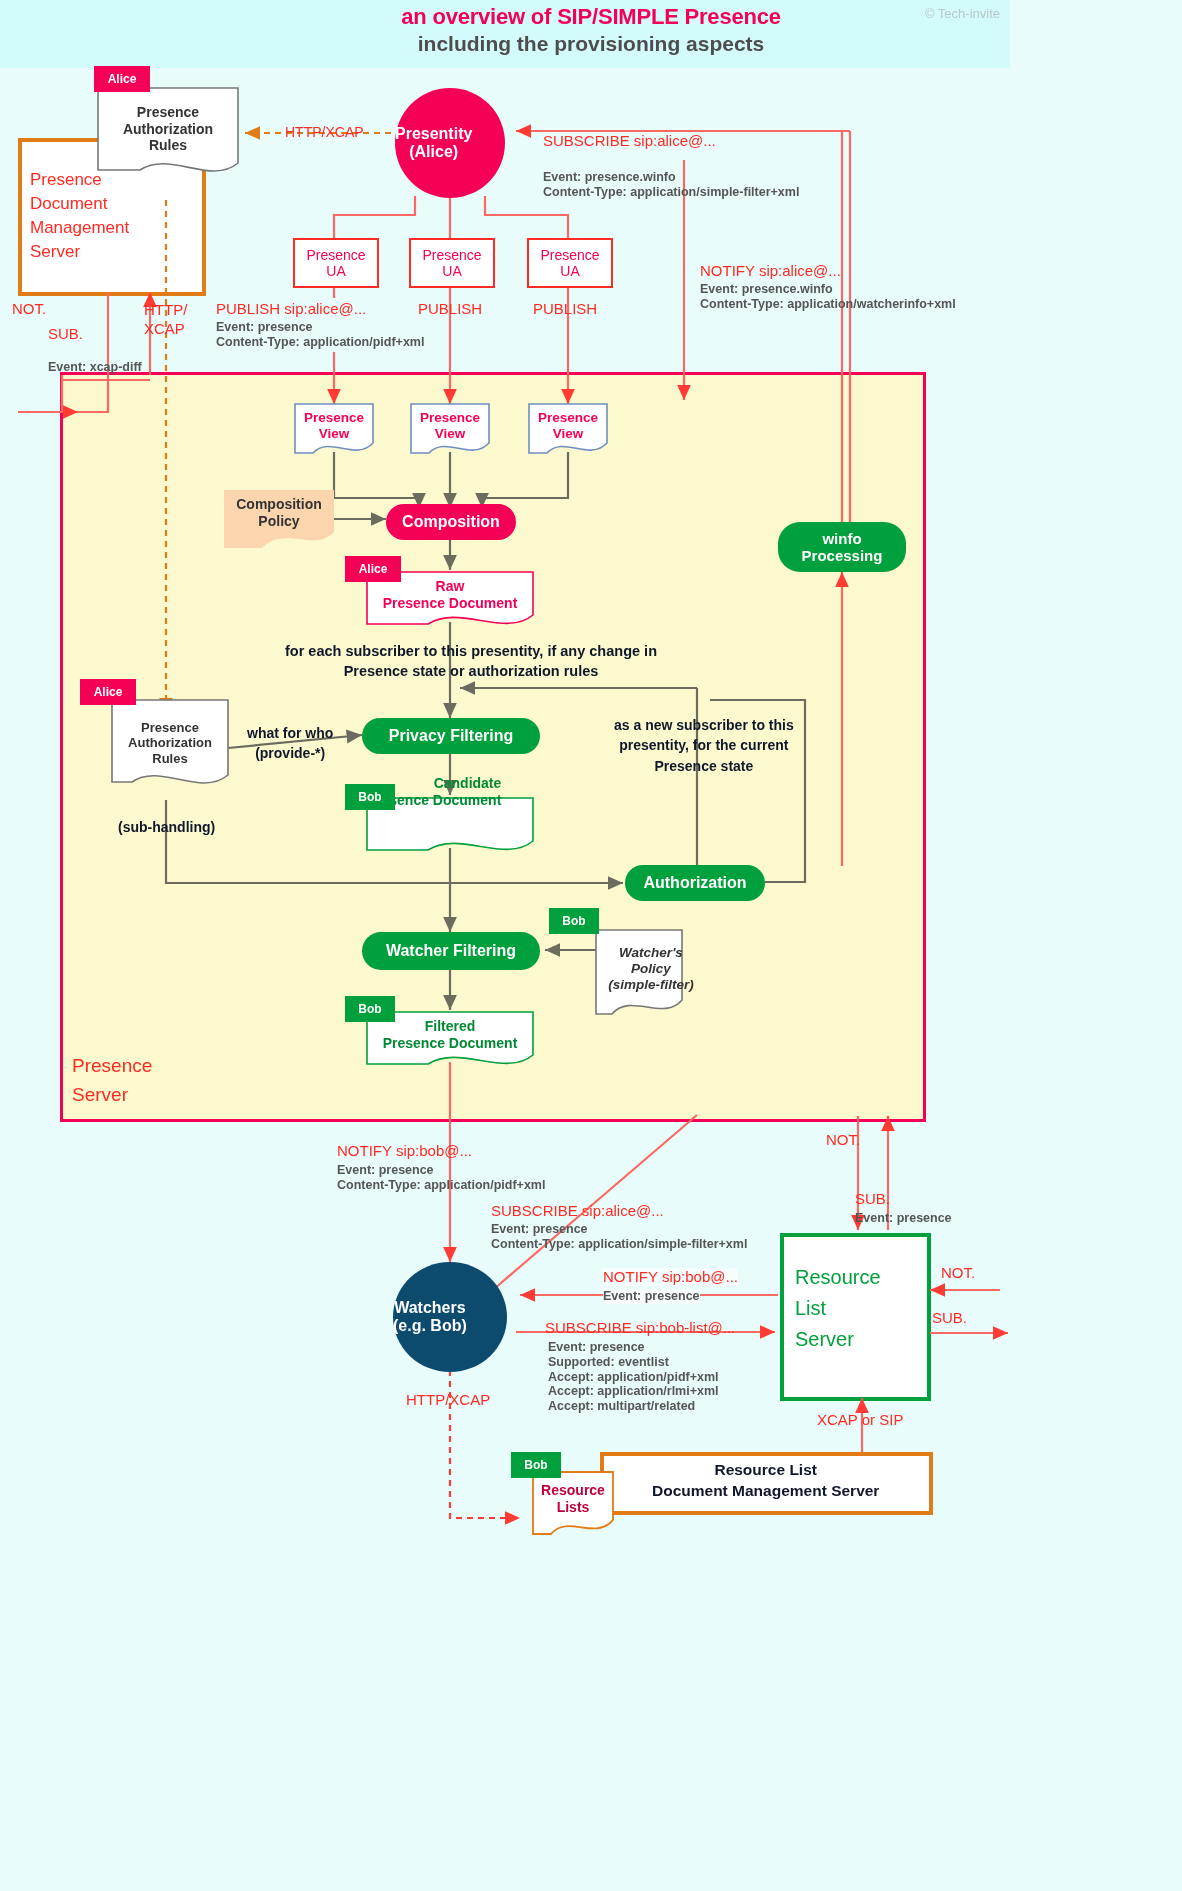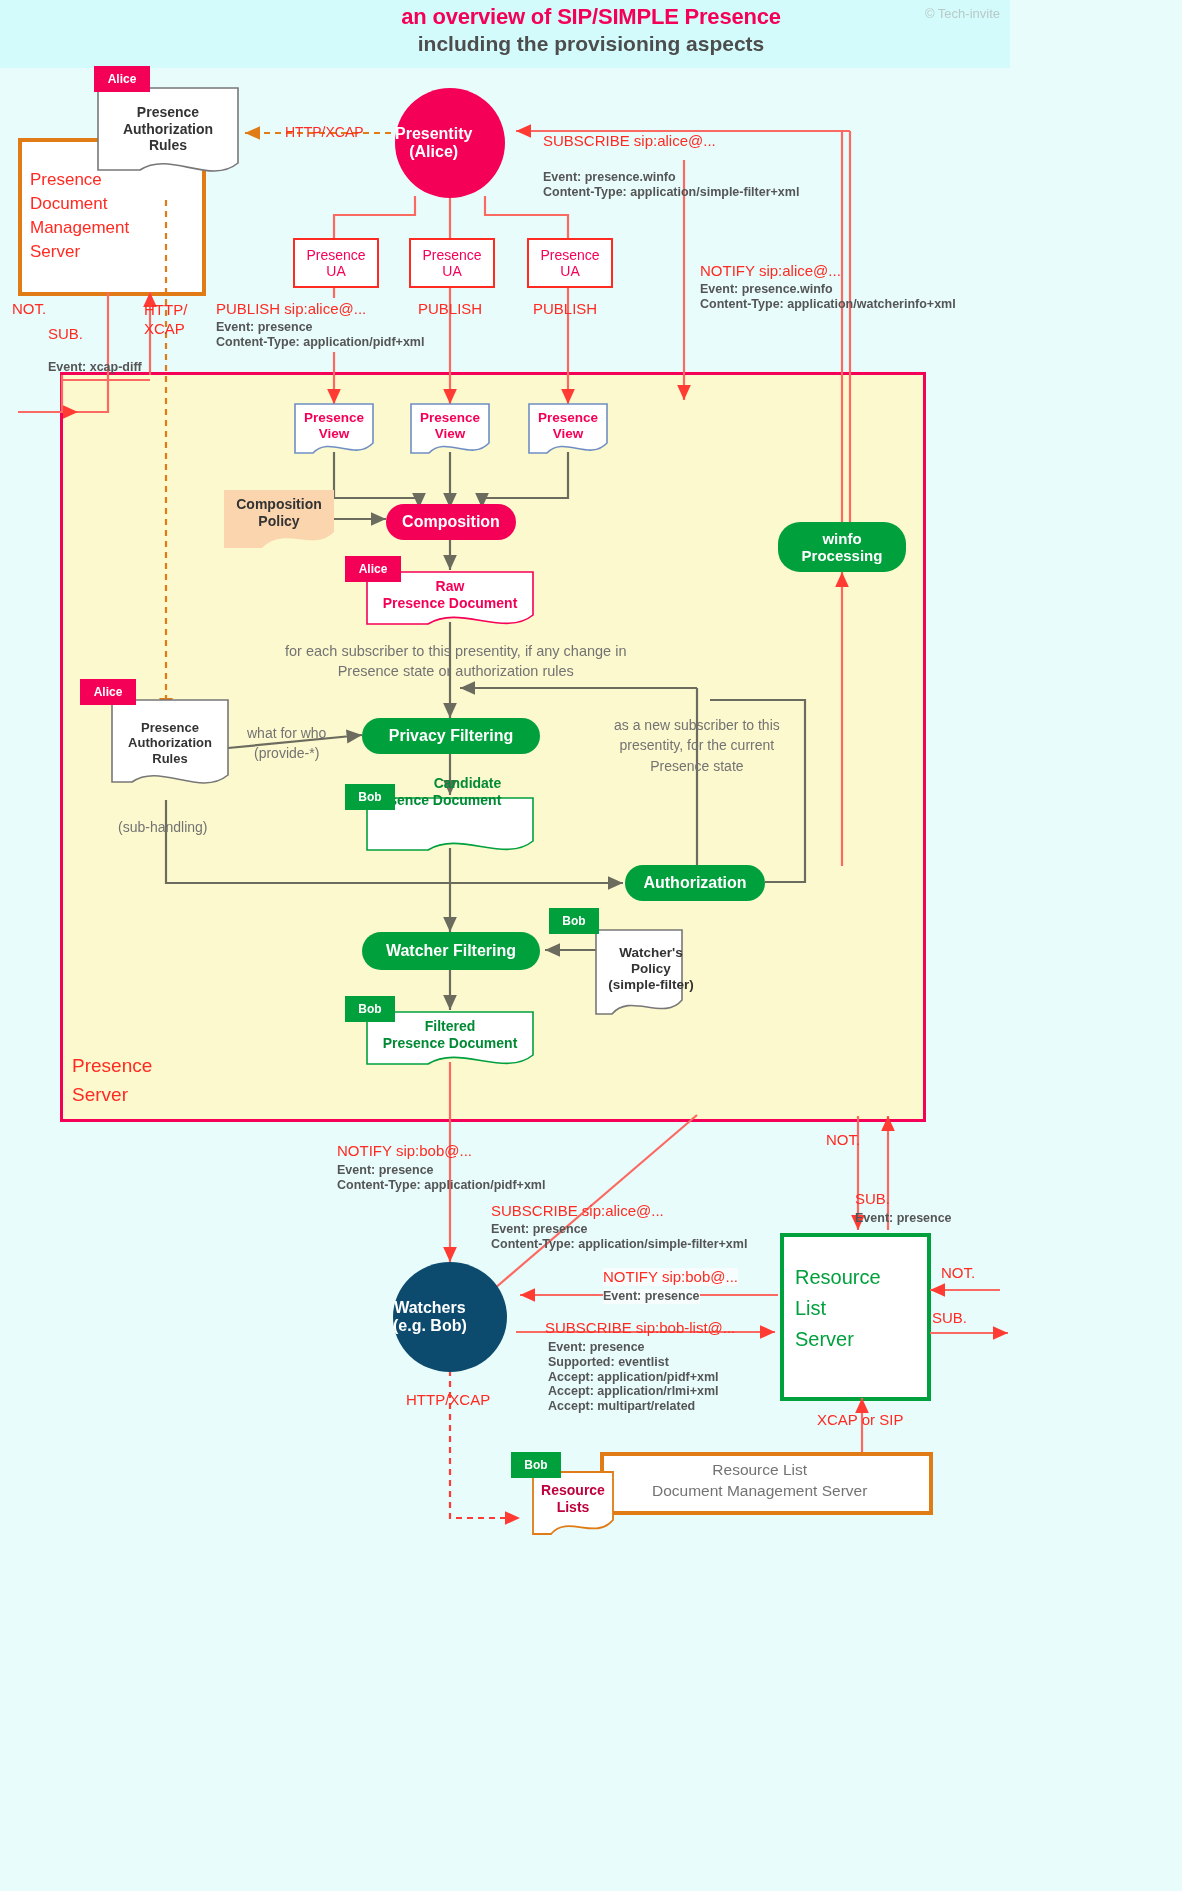--- a/index.html
+++ b/index.html
@@ -25,21 +25,21 @@
   #title2{
     position:absolute;left:0;top:32px;width:1182px;
     color:#4d4d4d;font-weight:bold;font-size:21px;
   }
   #copyright{
     position:absolute;right:10px;top:6px;color:#b9c8c8;font-size:13px;
   }
   
   .t{position:absolute;white-space:pre;line-height:1.18;}
   .red{color:#ff2a22;}
-  .crimson{color:#737373;}
+  .crimson{color:#0f172a;font-weight:bold;}
   .gray{color:#555;font-weight:bold;font-size:12.5px;}
   .green{color:#00a03c;}
   
   svg.layer{position:absolute;left:0;top:0;width:1182px;height:1891px;overflow:visible;}
   
   .ellipse{
     position:absolute;border-radius:50%;
     display:flex;align-items:center;justify-content:flex-start;
     text-align:center;color:#fff;font-weight:bold;
   }
@@ -240,21 +240,21 @@
   <div class="doclabel" style="left:224px;top:492px;width:110px;height:42px;color:#333;font-size:14px;">Composition
 Policy</div>
 
   <div class="doclabel" style="left:367px;top:574px;width:166px;height:42px;color:#f50057;font-size:14px;">Raw
 Presence Document</div>
   <div class="doclabel" style="left:367px;top:771px;width:134px;height:42px;color:#008a33;font-size:14px;text-align:right;">Candidate
 Presence Document</div>
   <div class="doclabel" style="left:367px;top:1014px;width:166px;height:42px;color:#008a33;font-size:14px;">Filtered
 Presence Document</div>
 
-  <div class="doclabel" style="left:596px;top:938px;width:110px;height:62px;color:#333;font-size:13.5px;">Watcher's
+  <div class="doclabel" style="left:596px;top:938px;width:110px;height:62px;color:#333;font-size:13.5px;font-style:italic;">Watcher's
 Policy
 (simple-filter)</div>
 
   <div class="doclabel" style="left:533px;top:1478px;width:80px;height:42px;color:#c0003c;font-size:14px;">Resource
 Lists</div>
 
   <div class="ellipse" style="left:395px;top:88px;width:110px;height:110px;background:#f50057;font-size:16px;">
     <span style="white-space:pre-line;">Presentity
 (Alice)</span>
   </div>

